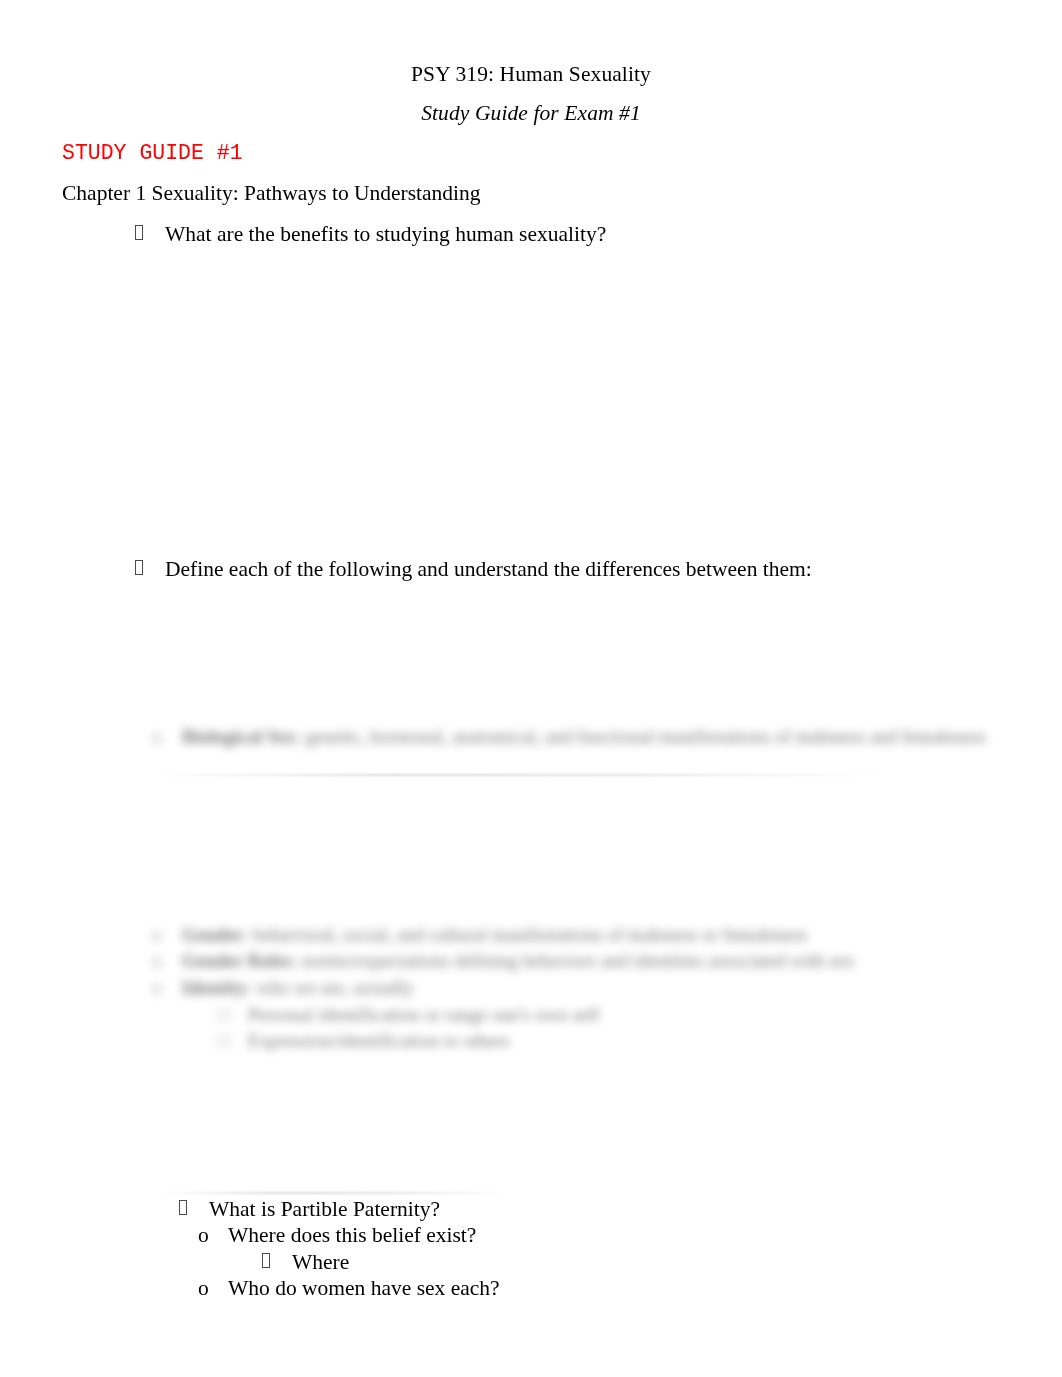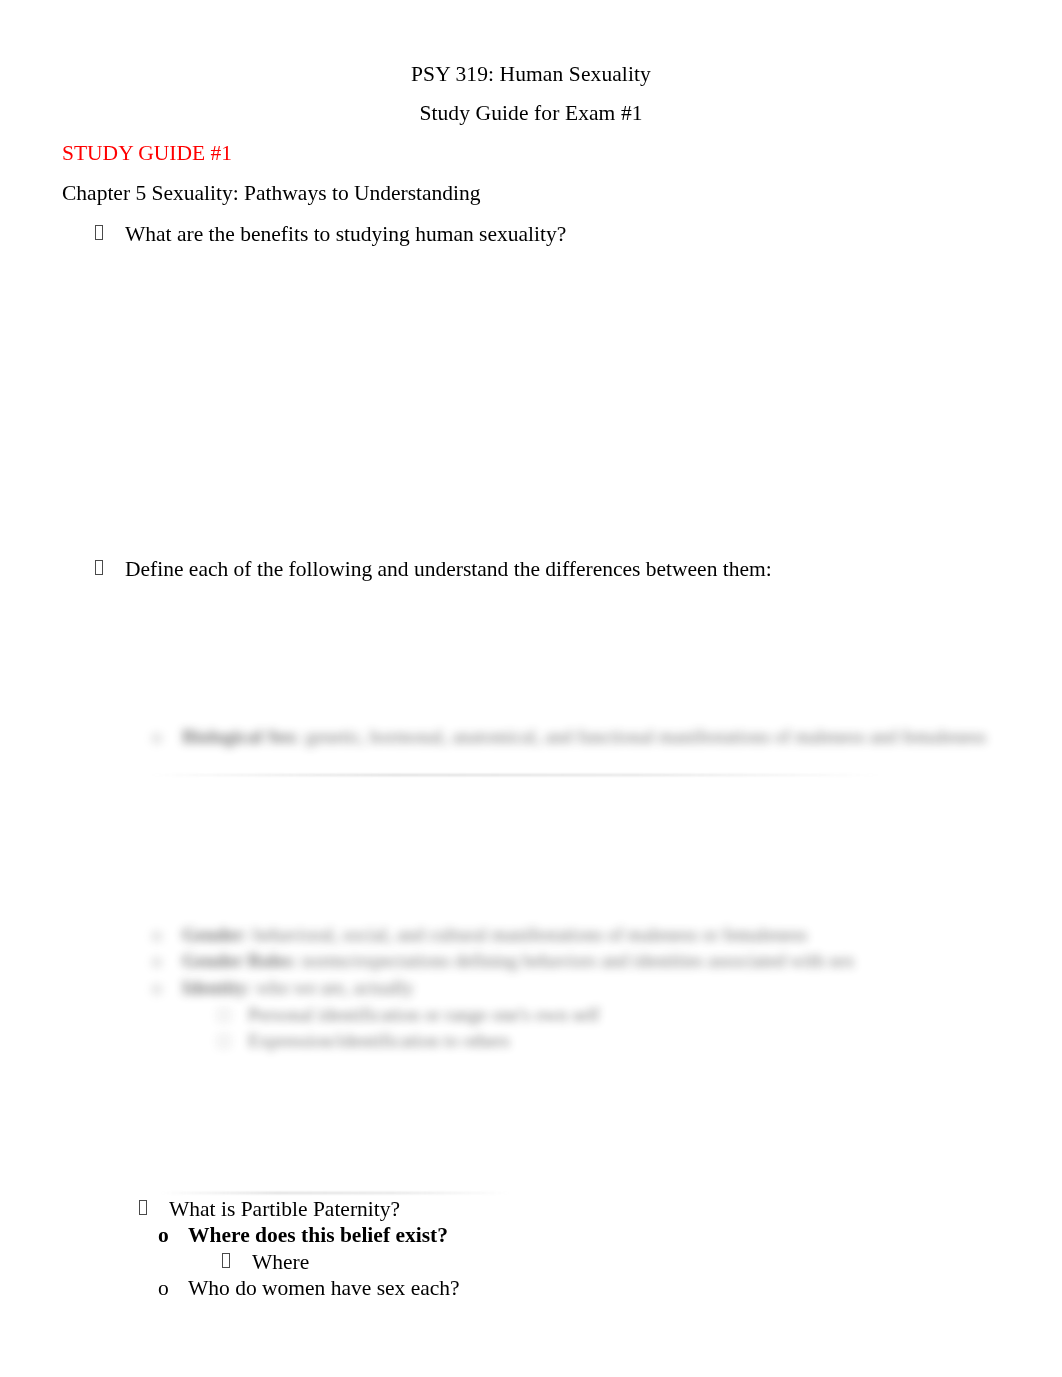--- a/index.html
+++ b/index.html
@@ -23,38 +23,39 @@
   .doc-title {
     position: absolute;
     left: 0;
     width: 1062px;
     text-align: center;
     font-size: 21.5px;
     line-height: 1.2;
     letter-spacing: 0.1px;
   }
   .title-line-1 { top: 62px; }
-  .title-line-2 { top: 101px; }
+  .title-line-2 { top: 101px; font-style: italic; }
 
   .section-heading {
     position: absolute;
     left: 62px;
     font-size: 21.5px;
     line-height: 1.2;
     white-space: nowrap;
   }
-  #study-guide-heading { top: 141px; }
+  #study-guide-heading { top: 141px; font-family: Liberation Mono, monospace; }
   #chapter-heading     { top: 181px; }
 
   
   .li {
     position: absolute;
     font-size: 21.5px;
     line-height: 1.25;
     white-space: nowrap;
+    margin-left: 40px;
   }
   .li .marker {
     display: inline-block;
     vertical-align: baseline;
   }
   .li .txt {
     display: inline-block;
     vertical-align: baseline;
   }
 
@@ -117,21 +118,21 @@
 <body>
 
 <div class="page">
 
   <div class="doc-title title-line-1">PSY 319:   Human Sexuality</div>
 
   <div class="doc-title title-line-2">Study Guide for Exam #1</div>
 
   <div class="section-heading" id="study-guide-heading" style="color:#FF0000;">STUDY GUIDE #1</div>
 
-  <div class="section-heading" id="chapter-heading">Chapter 5 Sexuality: Pathways to Understanding</div>
+  <div class="section-heading" id="chapter-heading">Chapter 1 Sexuality: Pathways to Understanding</div>
 
   <div class="li lvl1" style="top:221px;">
     <span class="marker"><span class="tofu"></span></span><span class="txt">What are the benefits to studying human sexuality?</span>
   </div>
 
   <div class="li lvl1" style="top:556px;">
     <span class="marker"><span class="tofu"></span></span><span class="txt">Define each of the following and understand the differences between them:</span>
   </div>
 
   <div class="redacted strong" style="left:152px; top:723px;">
@@ -159,21 +160,21 @@
   <div class="redacted" style="left:218px; top:1027px;">
     <span class="mk">□</span><span>Expression/identification to others</span>
   </div>
 
   <div class="smudge" style="left:160px; top:1192px; width:350px;"></div>
 
   <div class="li lvl1" style="top:1196px;padding-left:44px;">
     <span class="marker"><span class="tofu"></span></span><span class="txt">What is Partible Paternity?</span>
   </div>
 
-  <div class="li lvl2" style="top:1222px;font-weight:bold;">
+  <div class="li lvl2" style="top:1222px;">
     <span class="marker omark">o</span><span class="txt">Where does this belief exist?</span>
   </div>
 
   <div class="li lvl3" style="top:1249px;">
     <span class="marker"><span class="tofu"></span></span><span class="txt">Where</span>
   </div>
 
   <div class="li lvl2" style="top:1275px;">
     <span class="marker omark">o</span><span class="txt">Who do women have sex each?</span>
   </div>

